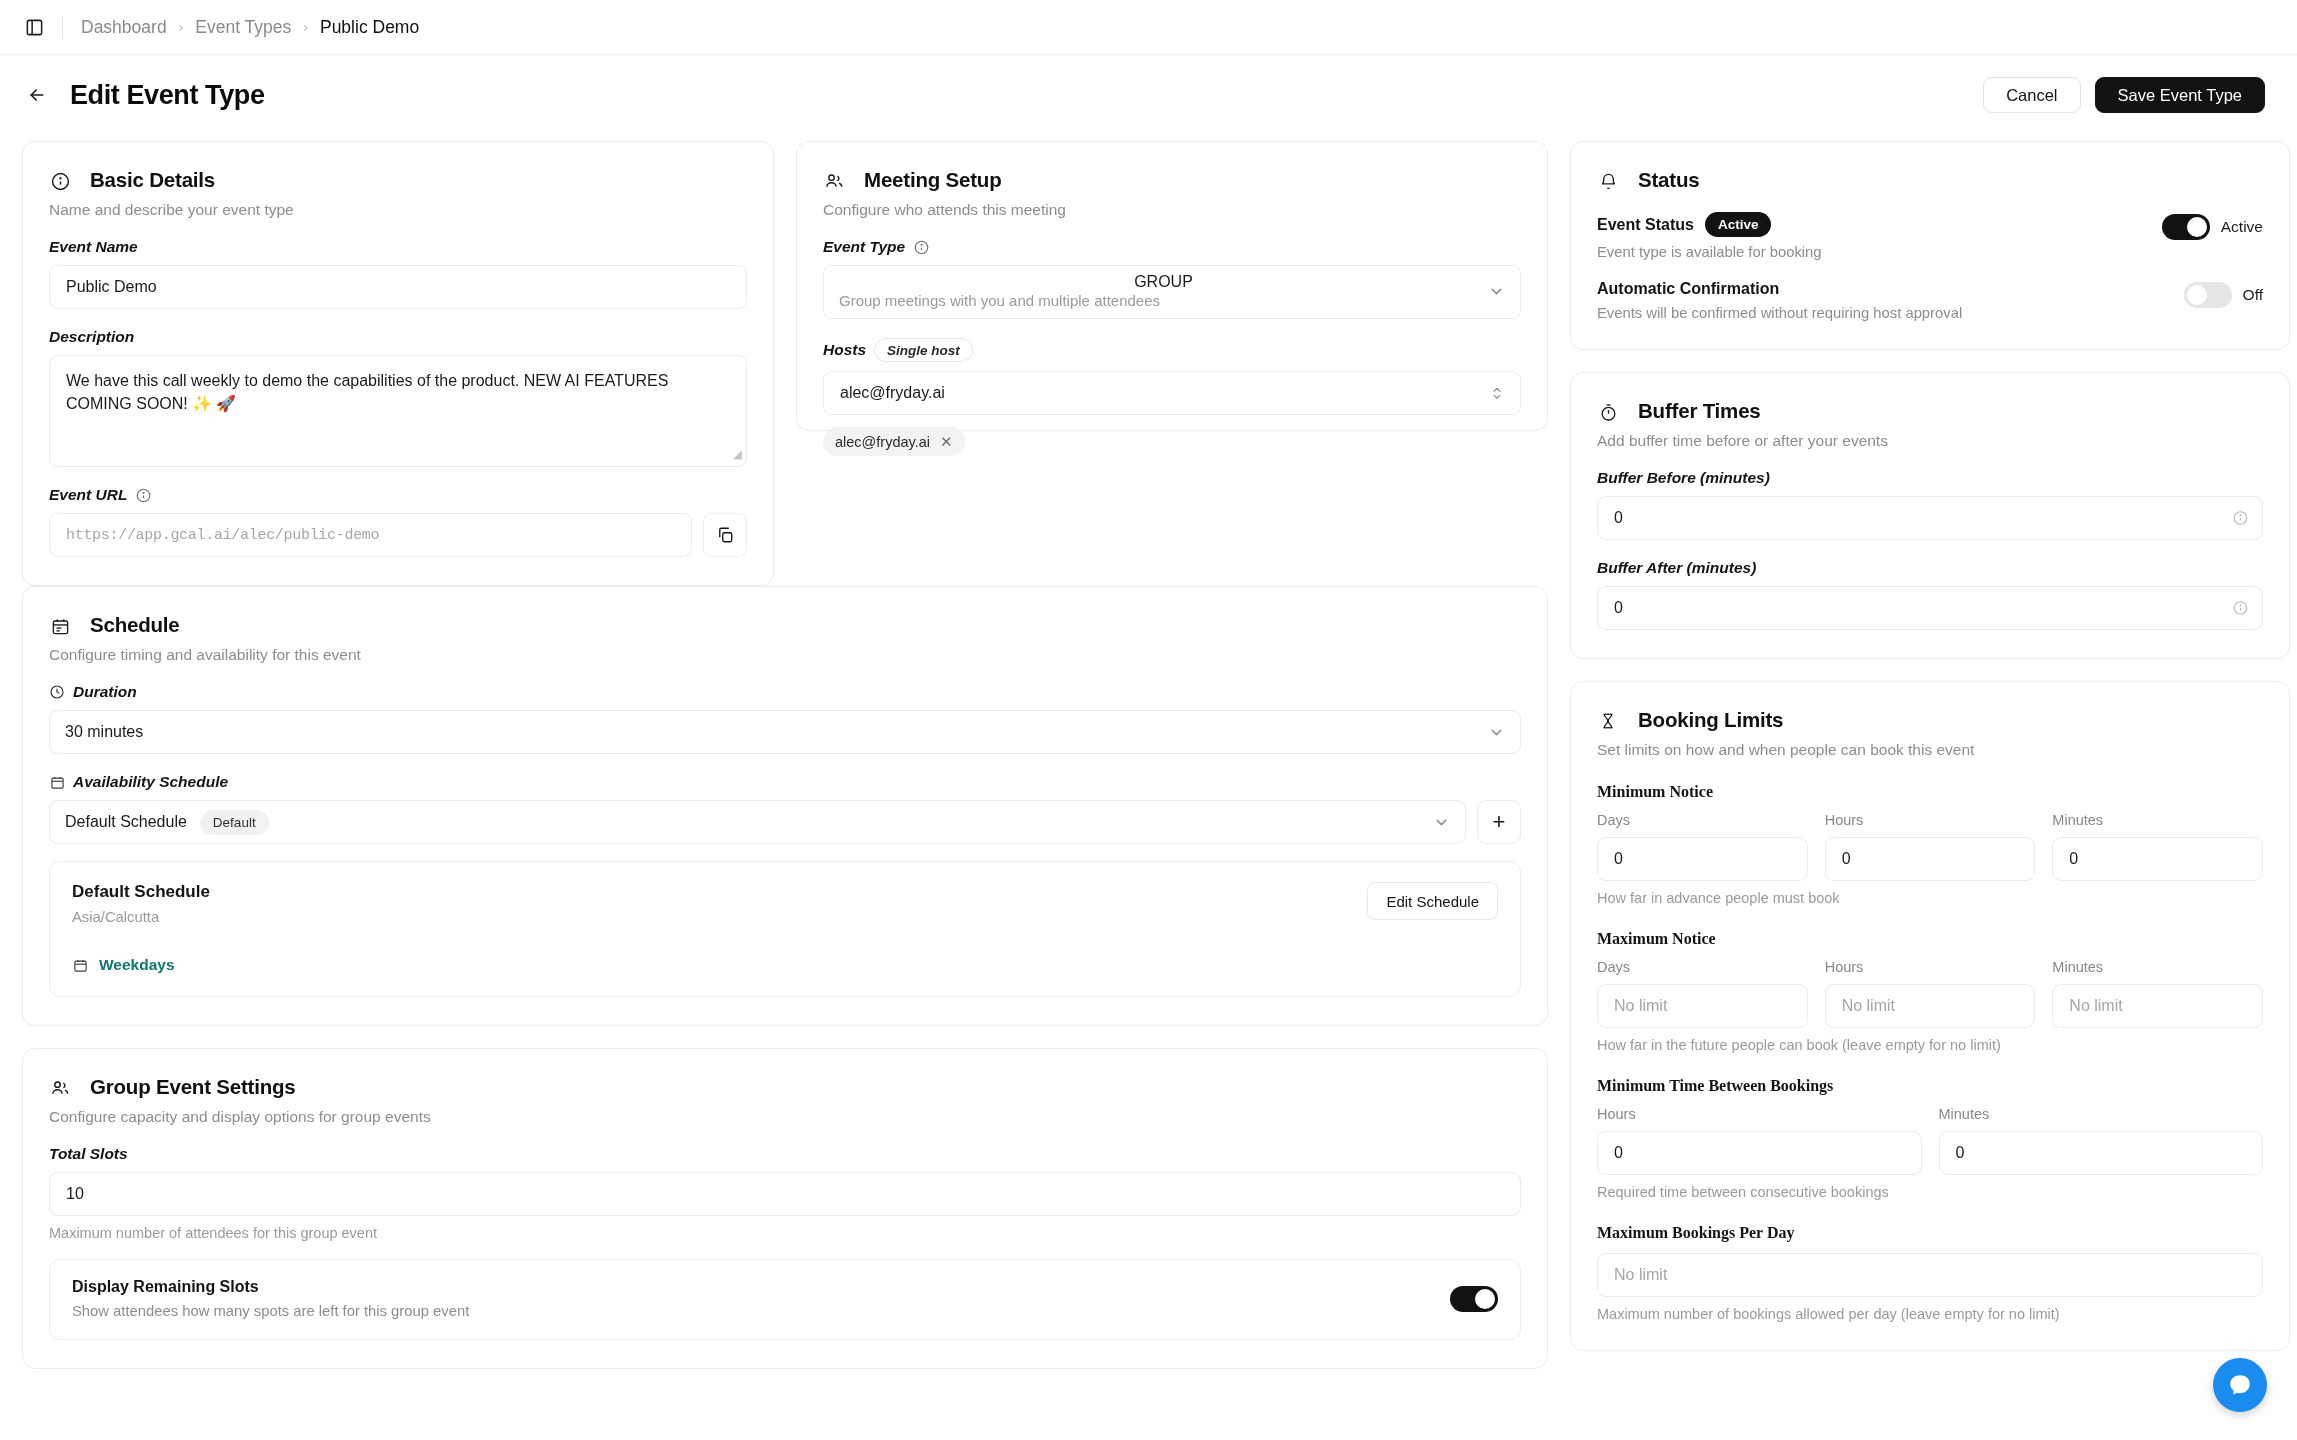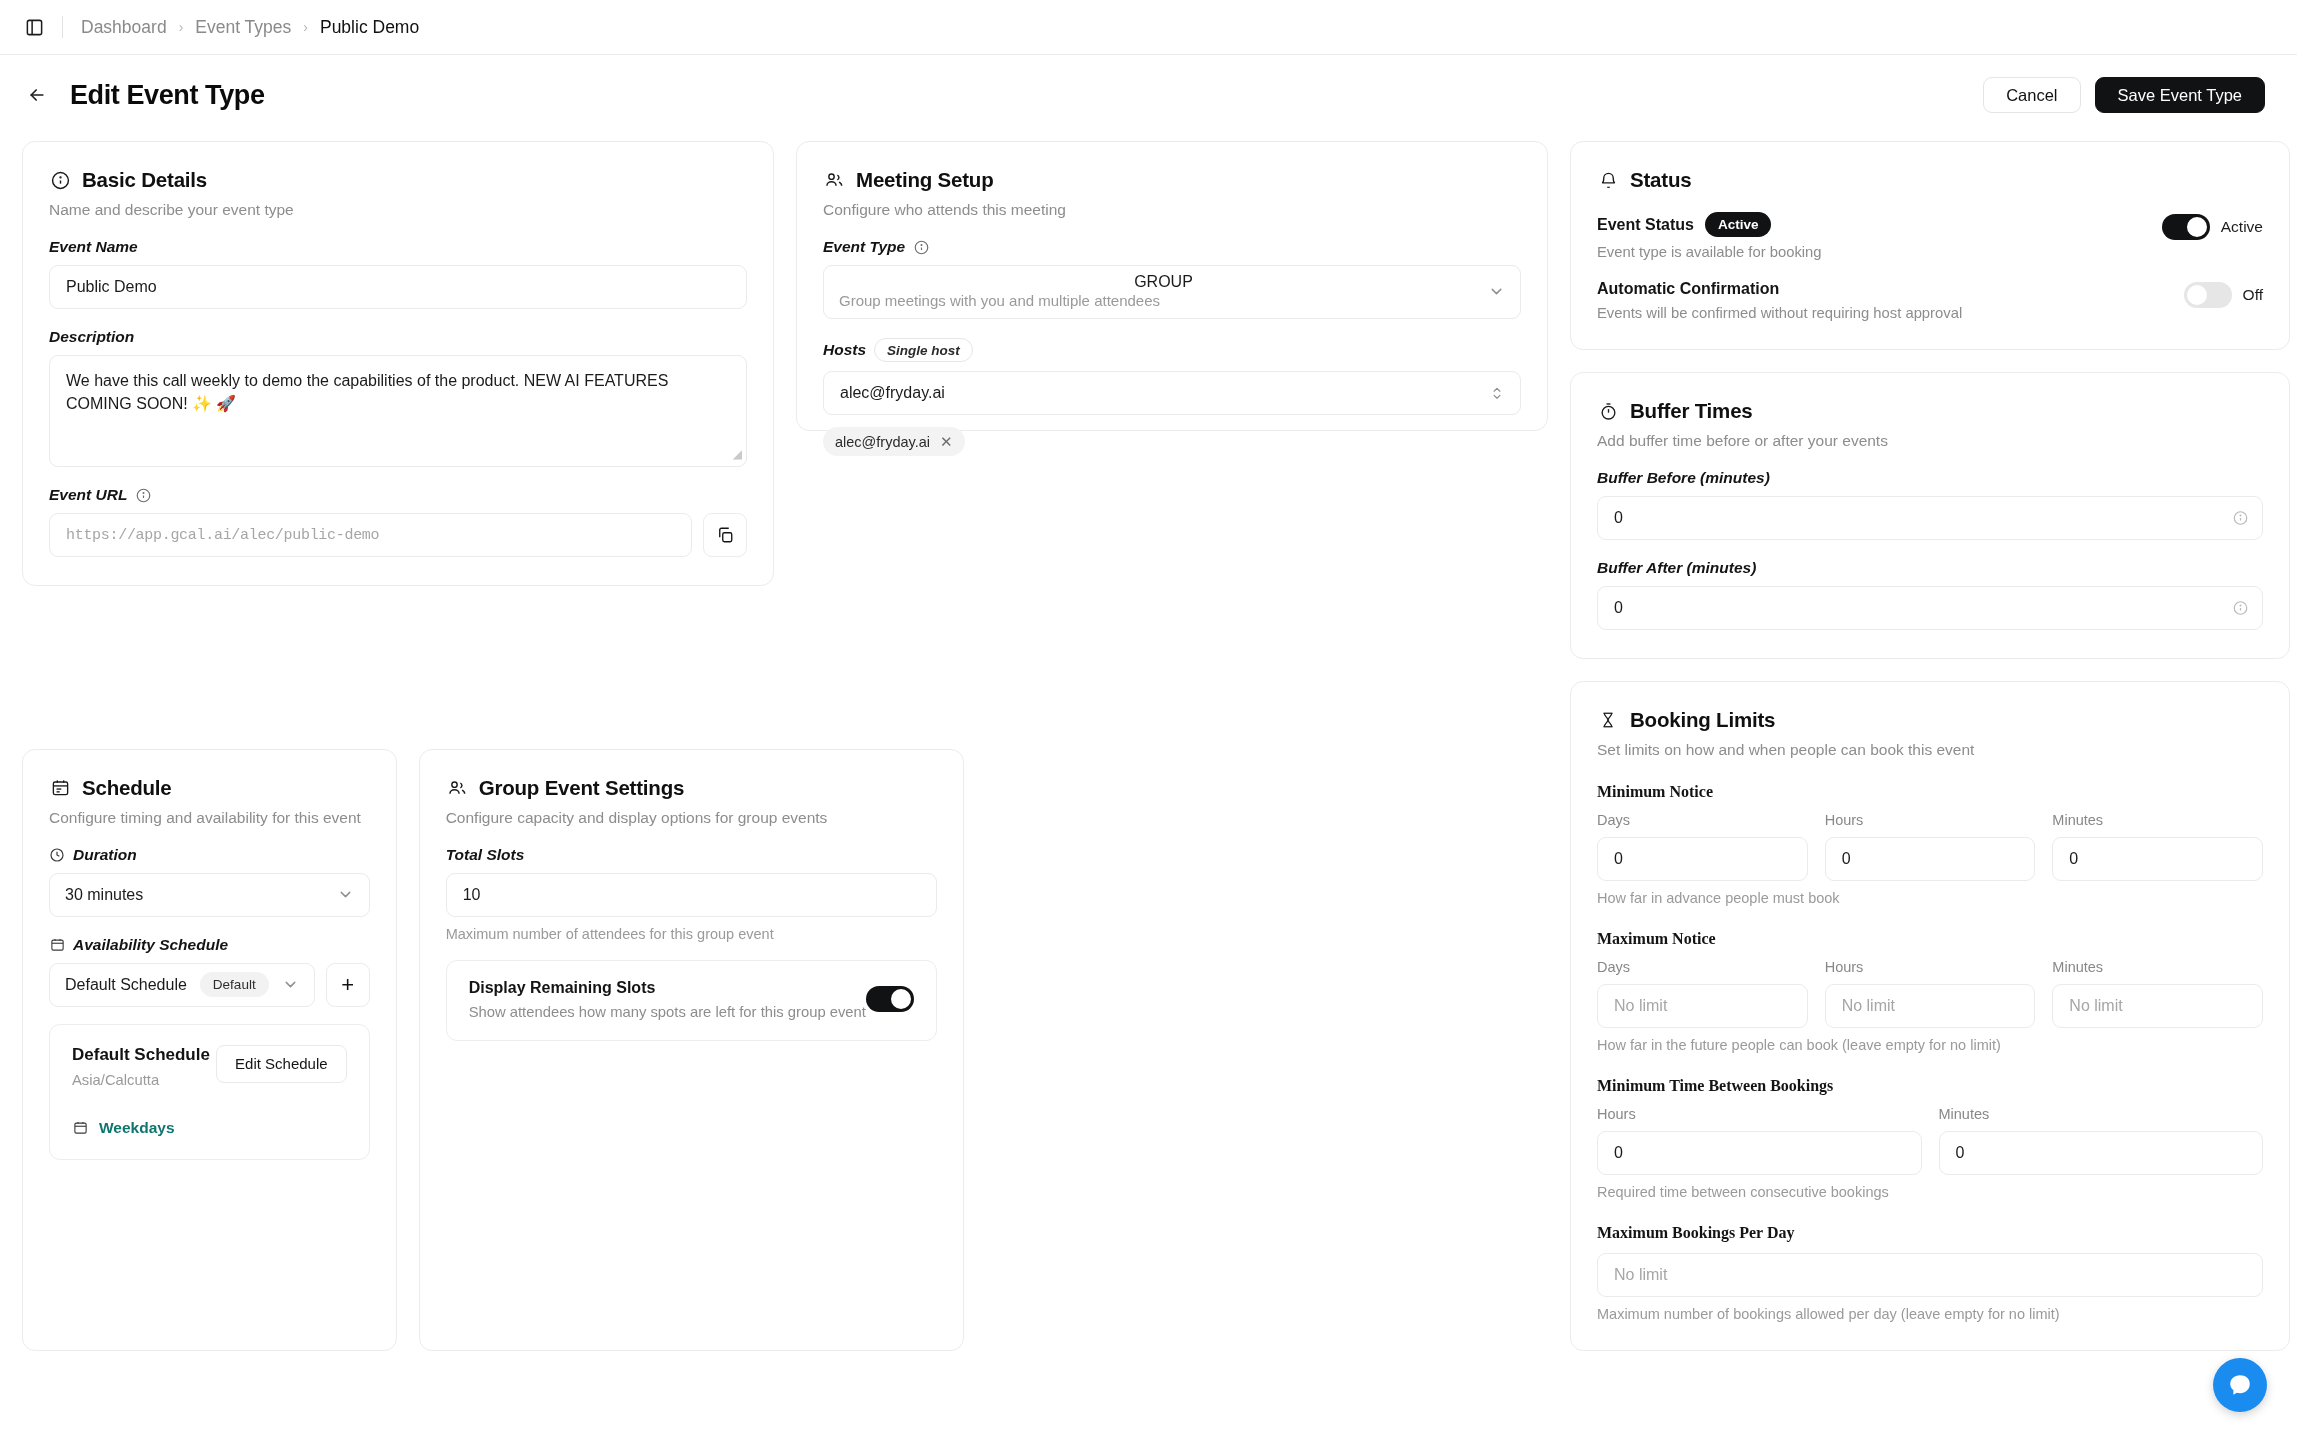--- a/index.html
+++ b/index.html
@@ -54,27 +54,27 @@
   
   .main {
     flex: 1 1 auto;
     padding: 6px 22px 0 22px;
     display: grid;
     grid-template-columns: 752px 752px 720px;
     column-gap: 22px;
     align-content: start;
   }
   .col { display: flex; flex-direction: column; gap: 22px; }
-  .col-wide { grid-column: 1 / span 2; display:flex; flex-direction:row; gap:22px; }
+  .col-wide { grid-column: 1 / span 2; display:flex; flex-direction:column; gap:22px; }
 
   .card {
     background:#fff; border:1px solid #ececec; border-radius: 13px;
     padding: 26px 26px 28px 26px;
   }
-  .card-head { display:flex; align-items:center; gap: 11px; }
+  .card-head { display:flex; align-items:flex-end; gap: 19px; }
   .card-ico { width:22px; height:22px; display:flex; align-items:center; justify-content:center; color:#1a1a1a; flex:0 0 22px;}
   .card-title { font-size: 20.5px; font-weight: 700; letter-spacing:-0.2px; color:#101010; }
   .card-sub { font-size: 15.5px; color:#8d8d8d; margin-top: 9px; }
 
   .field { margin-top: 19px; }
   .lbl { font-size: 15.5px; font-weight: 600; color:#141414; display:flex; align-items:center; gap:8px;font-style:italic; }
   .lbl-ico { width:16px;height:16px;display:flex;align-items:center;justify-content:center;color:#3b3b3b;}
 
   .input {
     margin-top: 9px; width:100%; height: 44px;

